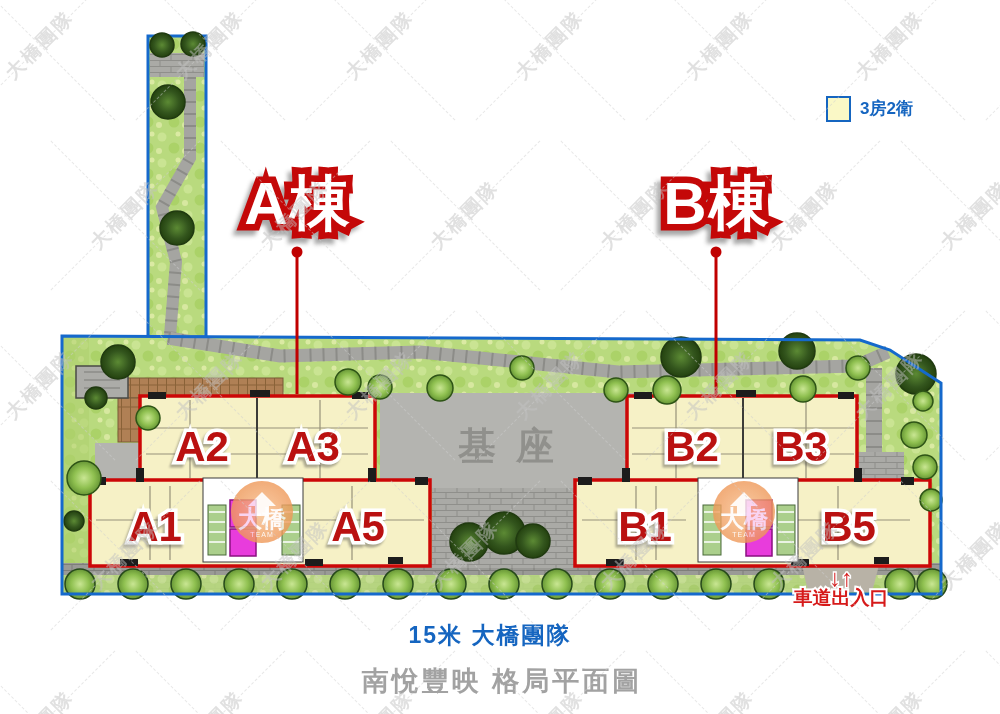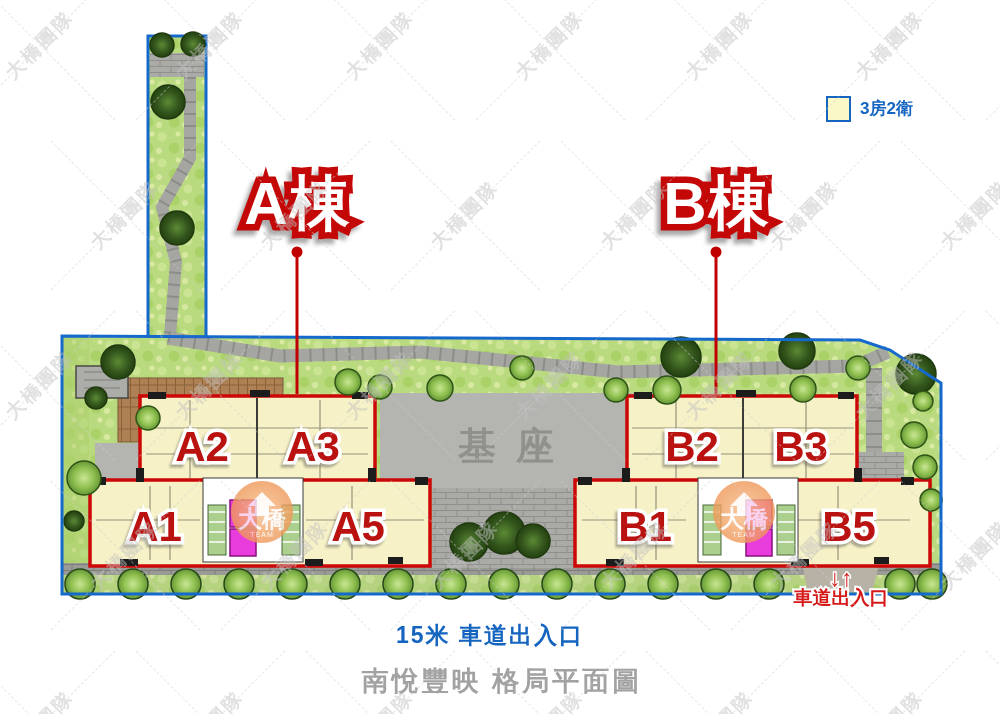--- a/index.html
+++ b/index.html
@@ -257,21 +257,21 @@
 
     <text class="drive-arrows" x="841" y="586" text-anchor="middle">↓↑</text>
     <text class="drive-text" x="841" y="604" text-anchor="middle">車道出入口</text>
   </svg>
 
   <div class="legend">
     <div class="swatch"></div>
     <div class="lab">3房2衛</div>
   </div>
 
-  <div class="road-label">15米 車道出入口</div>
+  <div class="road-label">15米 大橋團隊</div>
   <div class="page-title">南悅豐映 格局平面圖</div>
 
   <div class="wm-layer" id="wmLayer">
       <div class="wm-tile" style="left: -45px; top: -40px;">
         <span>大橋團隊</span>
       </div>
       <div class="wm-tile" style="left: 125px; top: -40px;">
         <span>大橋團隊</span>
       </div>
       <div class="wm-tile" style="left: 295px; top: -40px;">

